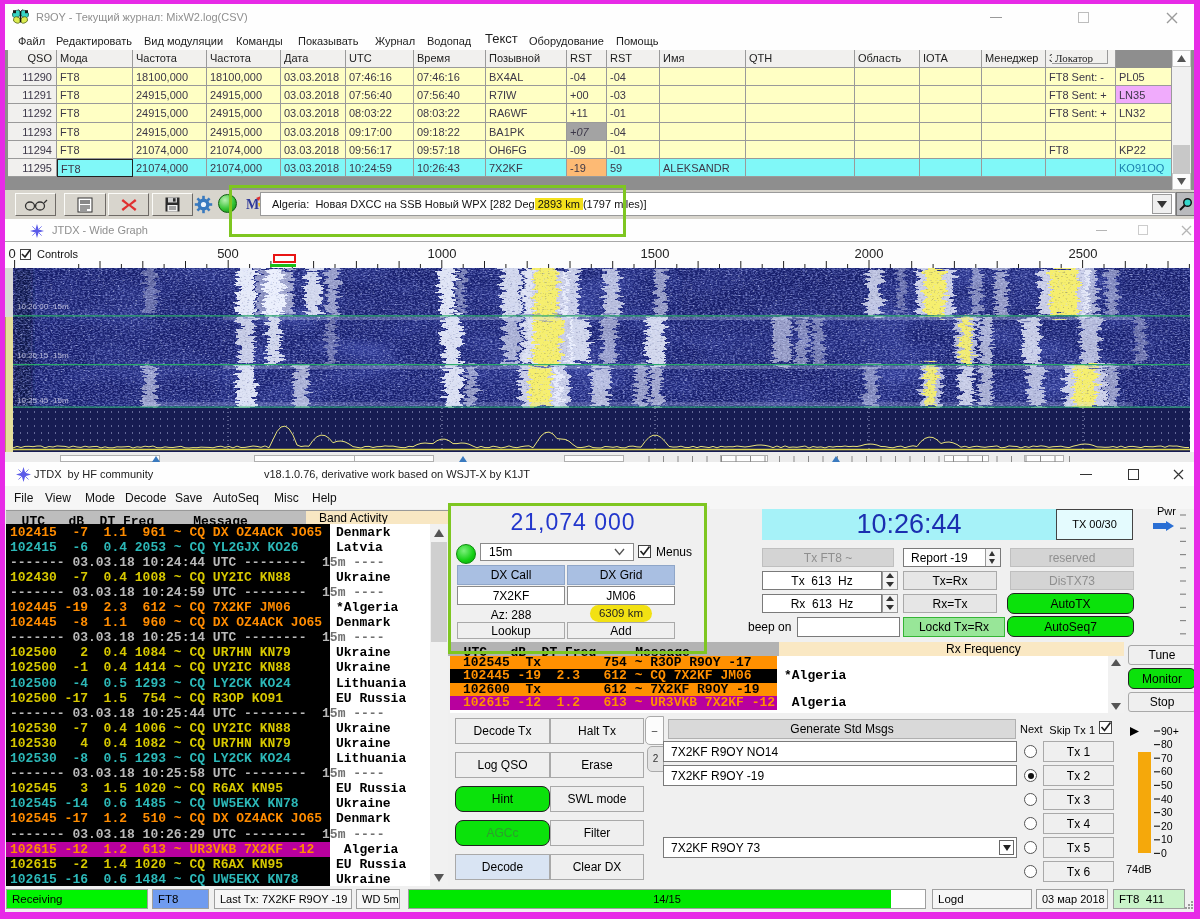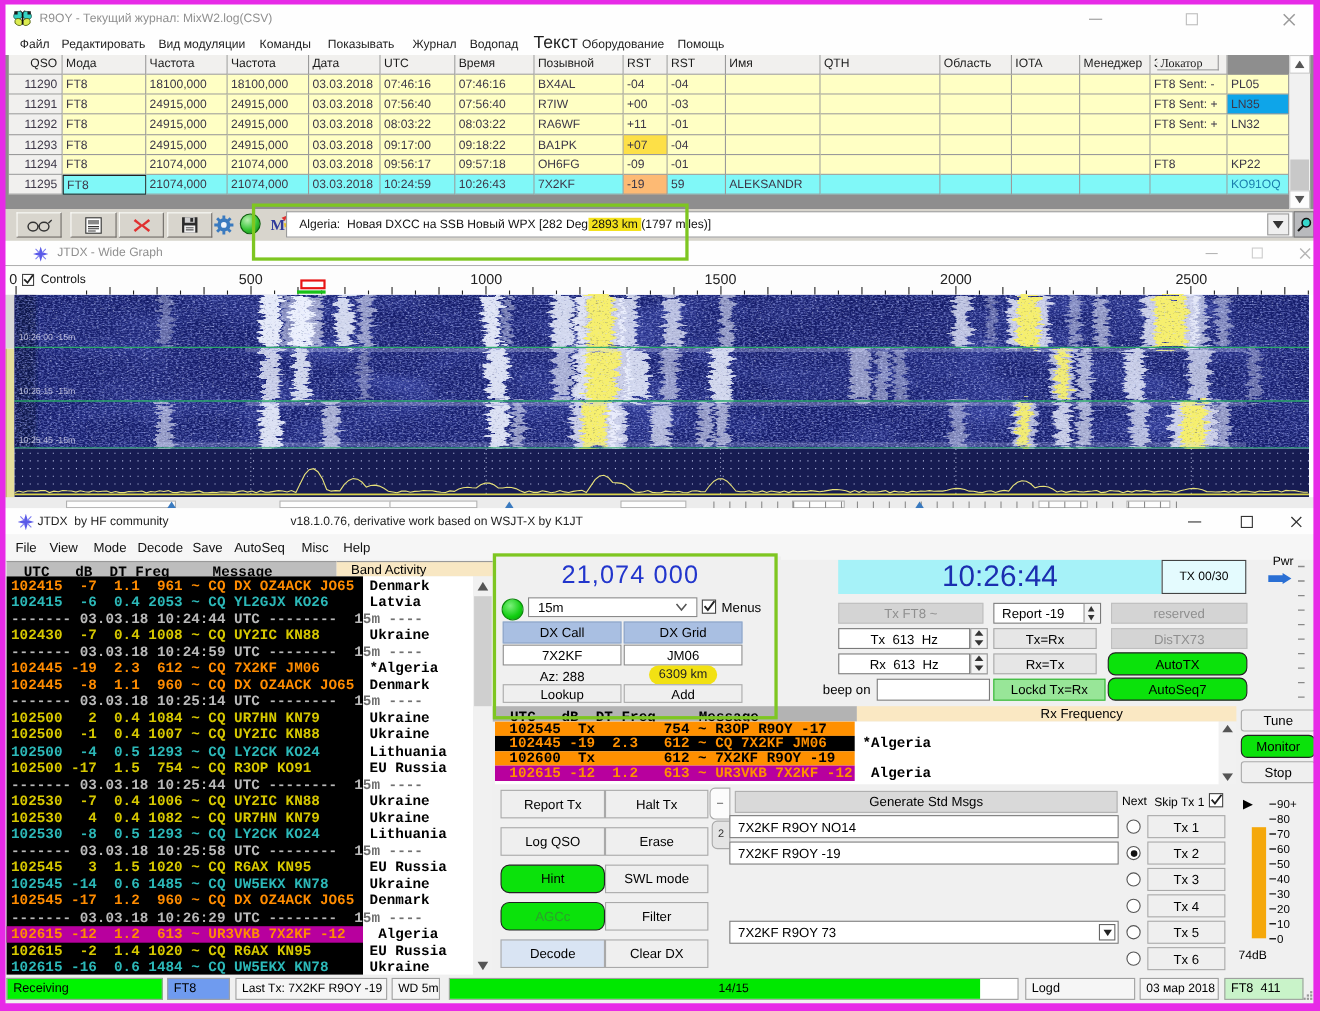--- a/index.html
+++ b/index.html
@@ -36,21 +36,21 @@
         </svg>
 </div>
 <div class="abs" style="left:0;top:26px;width:1191px;height:22px;background:#fefefe">
 <div class="abs" style="left:14px;top:5px;font-size:11px;color:#1d1d1d">Файл</div>
 <div class="abs" style="left:52px;top:5px;font-size:11px;color:#1d1d1d">Редактировать</div>
 <div class="abs" style="left:140px;top:5px;font-size:11px;color:#1d1d1d">Вид модуляции</div>
 <div class="abs" style="left:232px;top:5px;font-size:11px;color:#1d1d1d">Команды</div>
 <div class="abs" style="left:294px;top:5px;font-size:11px;color:#1d1d1d">Показывать</div>
 <div class="abs" style="left:371px;top:5px;font-size:11px;color:#1d1d1d">Журнал</div>
 <div class="abs" style="left:423px;top:5px;font-size:11px;color:#1d1d1d">Водопад</div>
-<div class="abs" style="left:481px;top:1px;font-size:16px;color:#1d1d1d">Текст</div>
+<div class="abs" style="left:481px;top:1px;font-size:13px;color:#1d1d1d">Текст</div>
 <div class="abs" style="left:525px;top:5px;font-size:11px;color:#1d1d1d">Оборудование</div>
 <div class="abs" style="left:612px;top:5px;font-size:11px;color:#1d1d1d">Помощь</div>
 </div>
 <div class="abs" style="left:0;top:46px;width:1191px;height:140px;background:#8e8e8e">
 <div class="hcell" style="left:4px;top:0;width:49px;height:18px;text-align:right;padding-right:4px">QSO</div>
 <div class="hcell" style="left:53px;top:0;width:76px;height:18px;">Мода</div>
 <div class="hcell" style="left:129px;top:0;width:74px;height:18px;">Частота</div>
 <div class="hcell" style="left:203px;top:0;width:74px;height:18px;">Частота</div>
 <div class="hcell" style="left:277px;top:0;width:65px;height:18px;">Дата</div>
 <div class="hcell" style="left:342px;top:0;width:68px;height:18px;">UTC</div>
@@ -91,21 +91,21 @@
 <div class="cell" style="left:410px;top:36.2px;width:72px;height:18.2px;background:#ffffc4;border-right:1px solid #9a9a9a;border-bottom:1px solid #9a9a9a;">07:56:40</div>
 <div class="cell" style="left:482px;top:36.2px;width:81px;height:18.2px;background:#ffffc4;border-right:1px solid #9a9a9a;border-bottom:1px solid #9a9a9a;">R7IW</div>
 <div class="cell" style="left:563px;top:36.2px;width:40px;height:18.2px;background:#ffffc4;border-right:1px solid #9a9a9a;border-bottom:1px solid #9a9a9a;">+00</div>
 <div class="cell" style="left:603px;top:36.2px;width:53px;height:18.2px;background:#ffffc4;border-right:1px solid #9a9a9a;border-bottom:1px solid #9a9a9a;">-03</div>
 <div class="cell" style="left:656px;top:36.2px;width:86px;height:18.2px;background:#ffffc4;border-right:1px solid #9a9a9a;border-bottom:1px solid #9a9a9a;"></div>
 <div class="cell" style="left:742px;top:36.2px;width:109px;height:18.2px;background:#ffffc4;border-right:1px solid #9a9a9a;border-bottom:1px solid #9a9a9a;"></div>
 <div class="cell" style="left:851px;top:36.2px;width:65px;height:18.2px;background:#ffffc4;border-right:1px solid #9a9a9a;border-bottom:1px solid #9a9a9a;"></div>
 <div class="cell" style="left:916px;top:36.2px;width:62px;height:18.2px;background:#ffffc4;border-right:1px solid #9a9a9a;border-bottom:1px solid #9a9a9a;"></div>
 <div class="cell" style="left:978px;top:36.2px;width:64px;height:18.2px;background:#ffffc4;border-right:1px solid #9a9a9a;border-bottom:1px solid #9a9a9a;"></div>
 <div class="cell" style="left:1042px;top:36.2px;width:70px;height:18.2px;background:#ffffc4;border-right:1px solid #9a9a9a;border-bottom:1px solid #9a9a9a;">FT8  Sent: +</div>
-<div class="cell" style="left:1112px;top:36.2px;width:56px;height:18.2px;background:#0ea5e9;border-right:1px solid #9a9a9a;border-bottom:1px solid #9a9a9a;">LN35</div>
+<div class="cell" style="left:1112px;top:36.2px;width:56px;height:18.2px;background:#f0abfc;border-right:1px solid #9a9a9a;border-bottom:1px solid #9a9a9a;">LN35</div>
 <div class="cell" style="left:4px;top:54.4px;width:49px;height:18.2px;text-align:right;padding-right:4px;background:#f1f0ee;border-right:1px solid #9a9a9a;border-bottom:1px solid #9a9a9a;">11292</div>
 <div class="cell" style="left:53px;top:54.4px;width:76px;height:18.2px;background:#ffffc4;border-right:1px solid #9a9a9a;border-bottom:1px solid #9a9a9a;">FT8</div>
 <div class="cell" style="left:129px;top:54.4px;width:74px;height:18.2px;background:#ffffc4;border-right:1px solid #9a9a9a;border-bottom:1px solid #9a9a9a;">24915,000</div>
 <div class="cell" style="left:203px;top:54.4px;width:74px;height:18.2px;background:#ffffc4;border-right:1px solid #9a9a9a;border-bottom:1px solid #9a9a9a;">24915,000</div>
 <div class="cell" style="left:277px;top:54.4px;width:65px;height:18.2px;background:#ffffc4;border-right:1px solid #9a9a9a;border-bottom:1px solid #9a9a9a;">03.03.2018</div>
 <div class="cell" style="left:342px;top:54.4px;width:68px;height:18.2px;background:#ffffc4;border-right:1px solid #9a9a9a;border-bottom:1px solid #9a9a9a;">08:03:22</div>
 <div class="cell" style="left:410px;top:54.4px;width:72px;height:18.2px;background:#ffffc4;border-right:1px solid #9a9a9a;border-bottom:1px solid #9a9a9a;">08:03:22</div>
 <div class="cell" style="left:482px;top:54.4px;width:81px;height:18.2px;background:#ffffc4;border-right:1px solid #9a9a9a;border-bottom:1px solid #9a9a9a;">RA6WF</div>
 <div class="cell" style="left:563px;top:54.4px;width:40px;height:18.2px;background:#ffffc4;border-right:1px solid #9a9a9a;border-bottom:1px solid #9a9a9a;">+11</div>
 <div class="cell" style="left:603px;top:54.4px;width:53px;height:18.2px;background:#ffffc4;border-right:1px solid #9a9a9a;border-bottom:1px solid #9a9a9a;">-01</div>
@@ -117,21 +117,21 @@
 <div class="cell" style="left:1042px;top:54.4px;width:70px;height:18.2px;background:#ffffc4;border-right:1px solid #9a9a9a;border-bottom:1px solid #9a9a9a;">FT8  Sent: +</div>
 <div class="cell" style="left:1112px;top:54.4px;width:56px;height:18.2px;background:#ffffc4;border-right:1px solid #9a9a9a;border-bottom:1px solid #9a9a9a;">LN32</div>
 <div class="cell" style="left:4px;top:72.6px;width:49px;height:18.2px;text-align:right;padding-right:4px;background:#f1f0ee;border-right:1px solid #9a9a9a;border-bottom:1px solid #9a9a9a;">11293</div>
 <div class="cell" style="left:53px;top:72.6px;width:76px;height:18.2px;background:#ffffc4;border-right:1px solid #9a9a9a;border-bottom:1px solid #9a9a9a;">FT8</div>
 <div class="cell" style="left:129px;top:72.6px;width:74px;height:18.2px;background:#ffffc4;border-right:1px solid #9a9a9a;border-bottom:1px solid #9a9a9a;">24915,000</div>
 <div class="cell" style="left:203px;top:72.6px;width:74px;height:18.2px;background:#ffffc4;border-right:1px solid #9a9a9a;border-bottom:1px solid #9a9a9a;">24915,000</div>
 <div class="cell" style="left:277px;top:72.6px;width:65px;height:18.2px;background:#ffffc4;border-right:1px solid #9a9a9a;border-bottom:1px solid #9a9a9a;">03.03.2018</div>
 <div class="cell" style="left:342px;top:72.6px;width:68px;height:18.2px;background:#ffffc4;border-right:1px solid #9a9a9a;border-bottom:1px solid #9a9a9a;">09:17:00</div>
 <div class="cell" style="left:410px;top:72.6px;width:72px;height:18.2px;background:#ffffc4;border-right:1px solid #9a9a9a;border-bottom:1px solid #9a9a9a;">09:18:22</div>
 <div class="cell" style="left:482px;top:72.6px;width:81px;height:18.2px;background:#ffffc4;border-right:1px solid #9a9a9a;border-bottom:1px solid #9a9a9a;">BA1PK</div>
-<div class="cell" style="left:563px;top:72.6px;width:40px;height:18.2px;background:#fde047;border-right:1px solid #9a9a9a;border-bottom:1px solid #9a9a9a;">+07</div>
+<div class="cell" style="left:563px;top:72.6px;width:40px;height:18.2px;background:#a3a3a3;border-right:1px solid #9a9a9a;border-bottom:1px solid #9a9a9a;font-style:italic;">+07</div>
 <div class="cell" style="left:603px;top:72.6px;width:53px;height:18.2px;background:#ffffc4;border-right:1px solid #9a9a9a;border-bottom:1px solid #9a9a9a;">-04</div>
 <div class="cell" style="left:656px;top:72.6px;width:86px;height:18.2px;background:#ffffc4;border-right:1px solid #9a9a9a;border-bottom:1px solid #9a9a9a;"></div>
 <div class="cell" style="left:742px;top:72.6px;width:109px;height:18.2px;background:#ffffc4;border-right:1px solid #9a9a9a;border-bottom:1px solid #9a9a9a;"></div>
 <div class="cell" style="left:851px;top:72.6px;width:65px;height:18.2px;background:#ffffc4;border-right:1px solid #9a9a9a;border-bottom:1px solid #9a9a9a;"></div>
 <div class="cell" style="left:916px;top:72.6px;width:62px;height:18.2px;background:#ffffc4;border-right:1px solid #9a9a9a;border-bottom:1px solid #9a9a9a;"></div>
 <div class="cell" style="left:978px;top:72.6px;width:64px;height:18.2px;background:#ffffc4;border-right:1px solid #9a9a9a;border-bottom:1px solid #9a9a9a;"></div>
 <div class="cell" style="left:1042px;top:72.6px;width:70px;height:18.2px;background:#ffffc4;border-right:1px solid #9a9a9a;border-bottom:1px solid #9a9a9a;"></div>
 <div class="cell" style="left:1112px;top:72.6px;width:56px;height:18.2px;background:#ffffc4;border-right:1px solid #9a9a9a;border-bottom:1px solid #9a9a9a;"></div>
 <div class="cell" style="left:4px;top:90.8px;width:49px;height:18.2px;text-align:right;padding-right:4px;background:#f1f0ee;border-right:1px solid #9a9a9a;border-bottom:1px solid #9a9a9a;">11294</div>
 <div class="cell" style="left:53px;top:90.8px;width:76px;height:18.2px;background:#ffffc4;border-right:1px solid #9a9a9a;border-bottom:1px solid #9a9a9a;">FT8</div>
@@ -554,41 +554,41 @@
 <div class="warow mono" style="left:6px;top:122.9px;width:320px;overflow:hidden;color:#b9b9b9">------- 03.03.18 10:24:59 UTC --------  15m ----</div>
 <div class="warow mono" style="left:326px;top:122.9px;width:100px;overflow:hidden;color:#707070"><span style="margin-left:-320px;display:inline-block">------- 03.03.18 10:24:59 UTC --------  15m ----</span></div>
 <div class="warow mono" style="left:6px;top:138.0px;color:#ff8c00">102445 -19  2.3  612 ~ CQ 7X2KF JM06</div>
 <div class="warow mono" style="left:332px;top:138.0px;color:#000">*Algeria</div>
 <div class="warow mono" style="left:6px;top:153.1px;color:#ff8c00">102445  -8  1.1  960 ~ CQ DX OZ4ACK JO65</div>
 <div class="warow mono" style="left:332px;top:153.1px;color:#000">Denmark</div>
 <div class="warow mono" style="left:6px;top:168.2px;width:320px;overflow:hidden;color:#b9b9b9">------- 03.03.18 10:25:14 UTC --------  15m ----</div>
 <div class="warow mono" style="left:326px;top:168.2px;width:100px;overflow:hidden;color:#707070"><span style="margin-left:-320px;display:inline-block">------- 03.03.18 10:25:14 UTC --------  15m ----</span></div>
 <div class="warow mono" style="left:6px;top:183.3px;color:#d7c800">102500   2  0.4 1084 ~ CQ UR7HN KN79</div>
 <div class="warow mono" style="left:332px;top:183.3px;color:#000">Ukraine</div>
-<div class="warow mono" style="left:6px;top:198.4px;color:#d7c800">102500  -1  0.4 1007 ~ CQ UY2IC KN88</div>
+<div class="warow mono" style="left:6px;top:198.4px;color:#d7c800">102500  -1  0.4 1414 ~ CQ UY2IC KN88</div>
 <div class="warow mono" style="left:332px;top:198.4px;color:#000">Ukraine</div>
 <div class="warow mono" style="left:6px;top:213.5px;color:#2cb8b8">102500  -4  0.5 1293 ~ CQ LY2CK KO24</div>
 <div class="warow mono" style="left:332px;top:213.5px;color:#000">Lithuania</div>
 <div class="warow mono" style="left:6px;top:228.6px;color:#d7c800">102500 -17  1.5  754 ~ CQ R3OP KO91</div>
 <div class="warow mono" style="left:332px;top:228.6px;color:#000">EU Russia</div>
 <div class="warow mono" style="left:6px;top:243.7px;width:320px;overflow:hidden;color:#b9b9b9">------- 03.03.18 10:25:44 UTC --------  15m ----</div>
 <div class="warow mono" style="left:326px;top:243.7px;width:100px;overflow:hidden;color:#707070"><span style="margin-left:-320px;display:inline-block">------- 03.03.18 10:25:44 UTC --------  15m ----</span></div>
 <div class="warow mono" style="left:6px;top:258.8px;color:#d7c800">102530  -7  0.4 1006 ~ CQ UY2IC KN88</div>
 <div class="warow mono" style="left:332px;top:258.8px;color:#000">Ukraine</div>
 <div class="warow mono" style="left:6px;top:273.9px;color:#d7c800">102530   4  0.4 1082 ~ CQ UR7HN KN79</div>
 <div class="warow mono" style="left:332px;top:273.9px;color:#000">Ukraine</div>
 <div class="warow mono" style="left:6px;top:289.0px;color:#2cb8b8">102530  -8  0.5 1293 ~ CQ LY2CK KO24</div>
 <div class="warow mono" style="left:332px;top:289.0px;color:#000">Lithuania</div>
 <div class="warow mono" style="left:6px;top:304.1px;width:320px;overflow:hidden;color:#b9b9b9">------- 03.03.18 10:25:58 UTC --------  15m ----</div>
 <div class="warow mono" style="left:326px;top:304.1px;width:100px;overflow:hidden;color:#707070"><span style="margin-left:-320px;display:inline-block">------- 03.03.18 10:25:58 UTC --------  15m ----</span></div>
 <div class="warow mono" style="left:6px;top:319.2px;color:#d7c800">102545   3  1.5 1020 ~ CQ R6AX KN95</div>
 <div class="warow mono" style="left:332px;top:319.2px;color:#000">EU Russia</div>
 <div class="warow mono" style="left:6px;top:334.3px;color:#2cb8b8">102545 -14  0.6 1485 ~ CQ UW5EKX KN78</div>
 <div class="warow mono" style="left:332px;top:334.3px;color:#000">Ukraine</div>
-<div class="warow mono" style="left:6px;top:349.4px;color:#ff8c00">102545 -17  1.2  960 ~ CQ DX OZ4ACK JO65</div>
+<div class="warow mono" style="left:6px;top:349.4px;color:#ff8c00">102545 -17  1.2  510 ~ CQ DX OZ4ACK JO65</div>
 <div class="warow mono" style="left:332px;top:349.4px;color:#000">Denmark</div>
 <div class="warow mono" style="left:6px;top:364.5px;width:320px;overflow:hidden;color:#b9b9b9">------- 03.03.18 10:26:29 UTC --------  15m ----</div>
 <div class="warow mono" style="left:326px;top:364.5px;width:100px;overflow:hidden;color:#707070"><span style="margin-left:-320px;display:inline-block">------- 03.03.18 10:26:29 UTC --------  15m ----</span></div>
 <div class="abs" style="left:2px;top:379.6px;width:324px;height:15.1px;background:#b8009e"></div>
 <div class="warow mono" style="left:6px;top:379.6px;color:#ff8c00">102615 -12  1.2  613 ~ UR3VKB 7X2KF -12</div>
 <div class="warow mono" style="left:332px;top:379.6px;color:#000">&nbsp;Algeria</div>
 <div class="warow mono" style="left:6px;top:394.7px;color:#d7c800">102615  -2  1.4 1020 ~ CQ R6AX KN95</div>
 <div class="warow mono" style="left:332px;top:394.7px;color:#000">EU Russia</div>
 <div class="warow mono" style="left:6px;top:409.8px;color:#2cb8b8">102615 -16  0.6 1484 ~ CQ UW5EKX KN78</div>
 <div class="warow mono" style="left:332px;top:409.8px;color:#000">Ukraine</div>
@@ -631,21 +631,21 @@
 <div class="abs mono" style="left:446px;top:234.20000000000002px;width:327px;height:13.4px;background:#b8009e;color:#ff9000;font-size:13px;line-height:13.4px;white-space:pre;padding-left:13px">102615 -12  1.2   613 ~ UR3VKB 7X2KF -12</div>
 <div class="abs mono" style="left:780px;top:234.20000000000002px;color:#000;font-size:13px;line-height:13.4px;white-space:pre"> Algeria</div>
 <div class="abs" style="left:1104px;top:194px;width:16px;height:57px;background:#f1f1f1">
 <svg class="abs" style="left:3px;top:3px" width="10" height="7">
           <path d="M5 0 L10 7 L0 7 Z" fill="#555"></path>
         </svg>
 <svg class="abs" style="left:3px;top:47px" width="10" height="7">
           <path d="M5 7 L10 0 L0 0 Z" fill="#555"></path>
         </svg>
 </div>
-<div class="btn" style="left:451px;top:256px;width:95px;height:26px">Report Tx</div>
+<div class="btn" style="left:451px;top:256px;width:95px;height:26px">Decode Tx</div>
 <div class="btn" style="left:546px;top:256px;width:94px;height:26px">Halt Tx</div>
 <div class="btn" style="left:451px;top:290px;width:95px;height:26px">Log QSO</div>
 <div class="btn" style="left:546px;top:290px;width:94px;height:26px">Erase</div>
 <div class="gbtn" style="left:451px;top:324px;width:95px;height:26px;color:#000;border-radius:8px;border:1.4px solid #222">Hint</div>
 <div class="btn" style="left:546px;top:324px;width:94px;height:26px">SWL mode</div>
 <div class="gbtn" style="left:451px;top:358px;width:95px;height:26px;color:#2d9e2d;border-radius:8px;border:1.4px solid #222">AGCc</div>
 <div class="btn" style="left:546px;top:358px;width:94px;height:26px">Filter</div>
 <div class="btn" style="left:451px;top:392px;width:95px;height:26px;background:#d9e4f3">Decode</div>
 <div class="btn" style="left:546px;top:392px;width:94px;height:26px">Clear DX</div>
 <div class="abs" style="left:641px;top:254px;width:19px;height:29px;background:#fcfcfc;border:1px solid #aaa;border-radius:5px 0 0 5px;text-align:center;font-size:10px;color:#333;line-height:27px">–</div>

